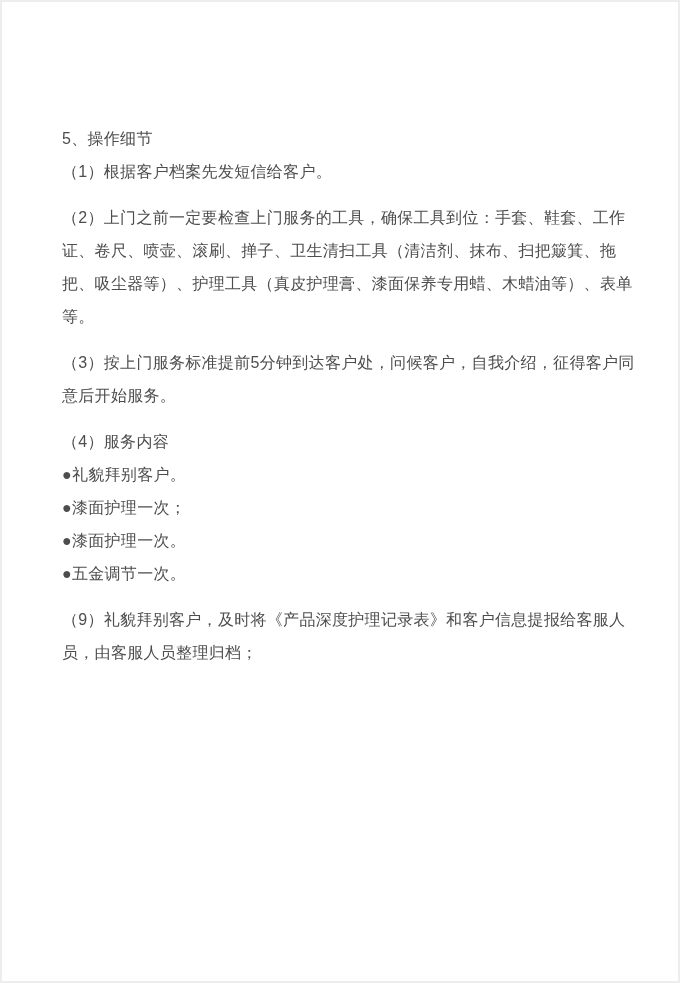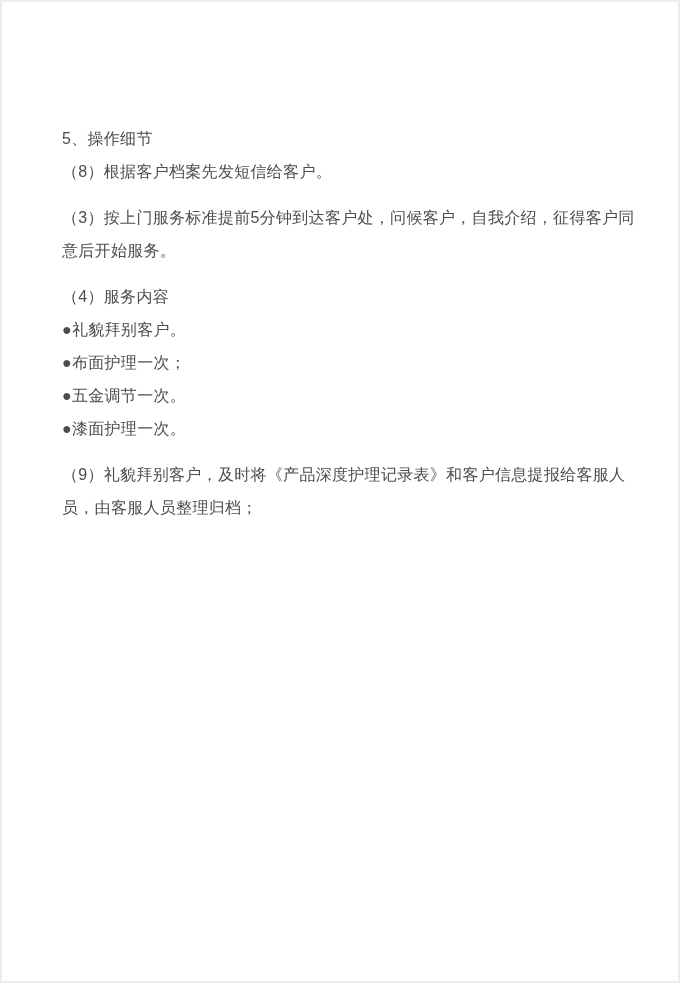--- a/index.html
+++ b/index.html
@@ -34,34 +34,37 @@
     word-break: break-all;
   }
 </style>
 </head>
 <body>
 
 <div class="page">
 
   <div class="group">
     <p class="para">5、操作细节</p>
-    <p class="para">（8）根据客户档案先发短信给客户。</p>
+    <p class="para">（1）根据客户档案先发短信给客户。</p>
   </div>
 
+  <div class="group">
+    <p class="para">（2）上门之前一定要检查上门服务的工具，确保工具到位：手套、鞋套、工作证、卷尺、喷壶、滚刷、掸子、卫生清扫工具（清洁剂、抹布、扫把簸箕、拖把、吸尘器等）、护理工具（真皮护理膏、漆面保养专用蜡、木蜡油等）、表单等。</p>
+  </div>
 
   <div class="group">
     <p class="para">（3）按上门服务标准提前5分钟到达客户处，问候客户，自我介绍，征得客户同意后开始服务。</p>
   </div>
 
   <div class="group">
     <p class="para">（4）服务内容</p>
     <p class="para">●礼貌拜别客户。</p>
-    <p class="para">●布面护理一次；</p>
+    <p class="para">●漆面护理一次；</p>
+    <p class="para">●漆面护理一次。</p>
     <p class="para">●五金调节一次。</p>
-    <p class="para">●漆面护理一次。</p>
   </div>
 
 
   <div class="group">
     <p class="para">（9）礼貌拜别客户，及时将《产品深度护理记录表》和客户信息提报给客服人员，由客服人员整理归档；</p>
   </div>
 
 
 </div>
 

